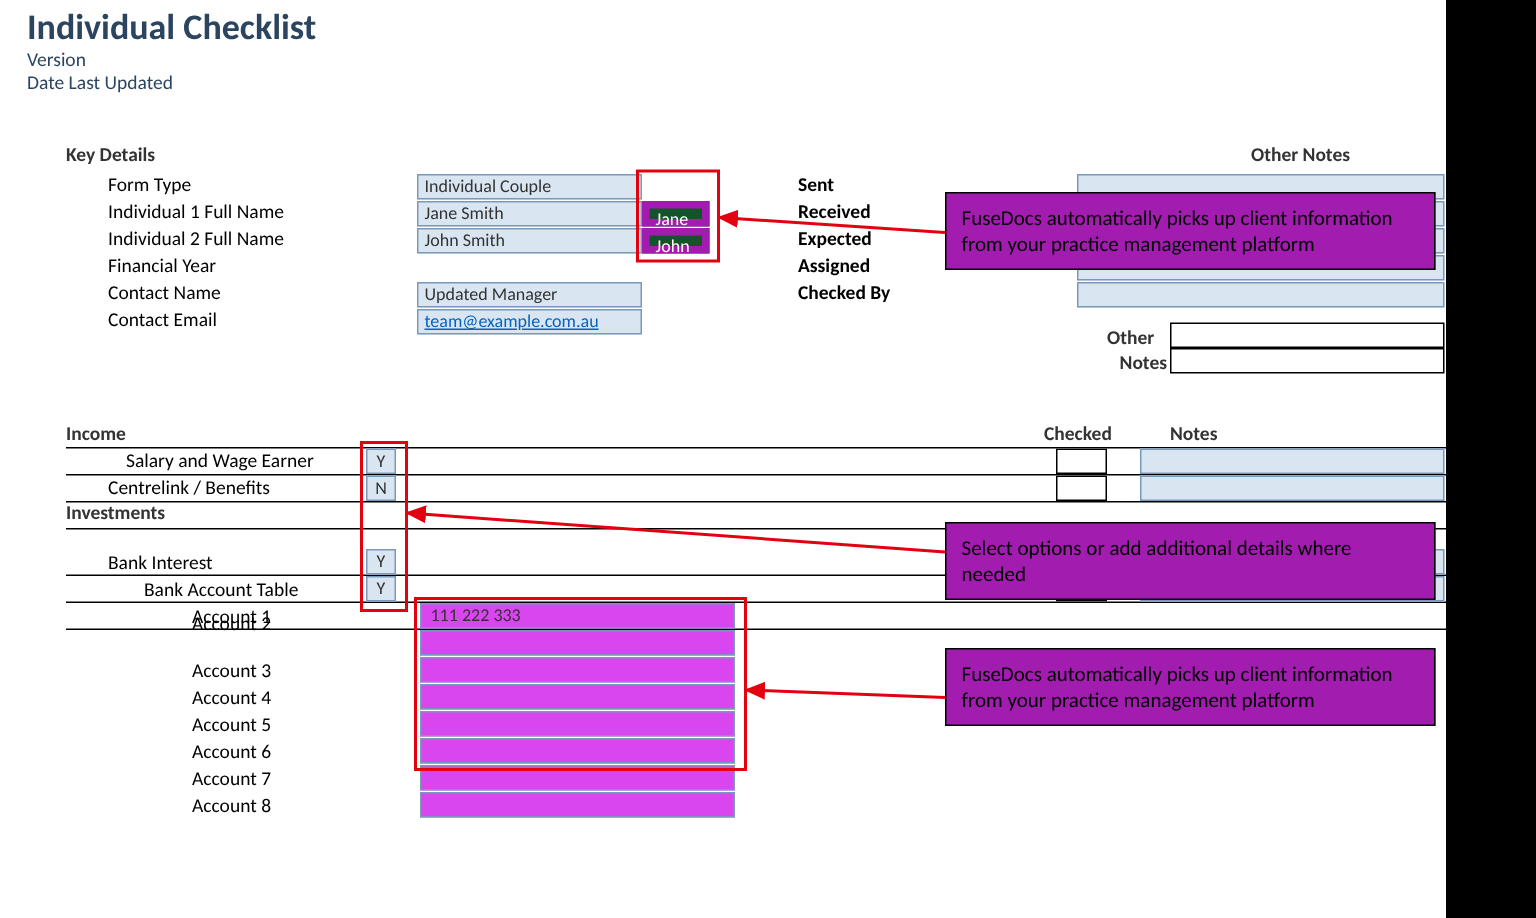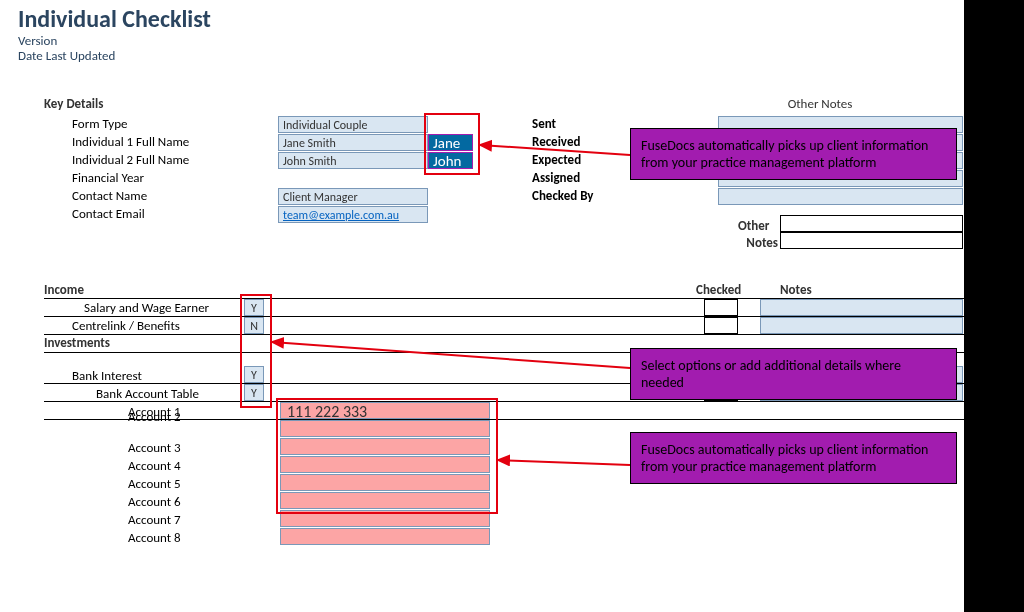--- a/index.html
+++ b/index.html
@@ -41,27 +41,27 @@
 }
 .cell.white {
   background: #fff;
   border: 1px solid #000;
 }
 .cell.link {
   color: #0563c1;
   text-decoration: underline;
 }
 .auto-tag {
-  background: #0369a1;
+  background: #14532d;
   color: #fff;
-  border: 1px solid #a21caf;
+  border: 5px solid #a21caf;
   padding: 1px 4px;
   height: 17px;
   box-sizing: border-box;
-  font-size: 15px;
+  font-size: 12px;
   line-height: 15px;
 }
 .right-label {
   font-weight: bold;
   color: #000;
   text-align: left;
   padding-left: 4px;
 }
 .blackbar {
   position: absolute;
@@ -95,31 +95,31 @@
 .cb-head {
   position:absolute;
   font-weight:bold;
 }
 .notes-head {
   position:absolute;
   font-weight:bold;
 }
 .other-notes-head{
   position:absolute;
-  font-weight:normal;
-  text-align:center;
+  font-weight:bold;
+  text-align:right;
 }
 .acct-cell{
   position:absolute;
   border:1px solid #7a98b8;
-  background:#fca5a5;
+  background:#d946ef;
   height:17px;
   box-sizing:border-box;
   padding:1px 6px;
-  font-size:16px;
+  font-size:12px;
   line-height:15px;
 }
 .notes-cell{
   position:absolute;
   border:1px solid #7a98b8;
   background:#d9e6f2;
   height:17px;
   box-sizing:border-box;
 }
 .check-cell{
@@ -151,21 +151,21 @@
 <div style="position:absolute; left:72px; top:152px;" class="label-col">Individual 2 Full Name</div>
 <div style="position:absolute; left:72px; top:170px;" class="label-col">Financial Year</div>
 <div style="position:absolute; left:72px; top:188px;" class="label-col">Contact Name</div>
 <div style="position:absolute; left:72px; top:206px;" class="label-col">Contact Email</div>
 
 <div class="cell" style="position:absolute; left:278px; top:116px; width:150px;">Individual Couple</div>
 <div class="cell" style="position:absolute; left:278px; top:134px; width:150px;">Jane Smith</div>
 <div class="auto-tag" style="position:absolute; left:428px; top:134px; width:45px;">Jane</div>
 <div class="cell" style="position:absolute; left:278px; top:152px; width:150px;">John Smith</div>
 <div class="auto-tag" style="position:absolute; left:428px; top:152px; width:45px;">John</div>
-<div class="cell" style="position:absolute; left:278px; top:188px; width:150px;">Client Manager</div>
+<div class="cell" style="position:absolute; left:278px; top:188px; width:150px;">Updated Manager</div>
 <div class="cell link" style="position:absolute; left:278px; top:206px; width:150px;">team@example.com.au</div>
 
 <div style="position:absolute; left:528px; top:116px;" class="right-label">Sent</div>
 <div style="position:absolute; left:528px; top:134px;" class="right-label">Received</div>
 <div style="position:absolute; left:528px; top:152px;" class="right-label">Expected</div>
 <div style="position:absolute; left:528px; top:170px;" class="right-label">Assigned</div>
 <div style="position:absolute; left:528px; top:188px;" class="right-label">Checked By</div>
 
 <div class="other-notes-head" style="left:740px; top:96px; width:160px;">Other Notes</div>
 <div class="notes-cell" style="left:718px; top:116px; width:245px;"></div>

